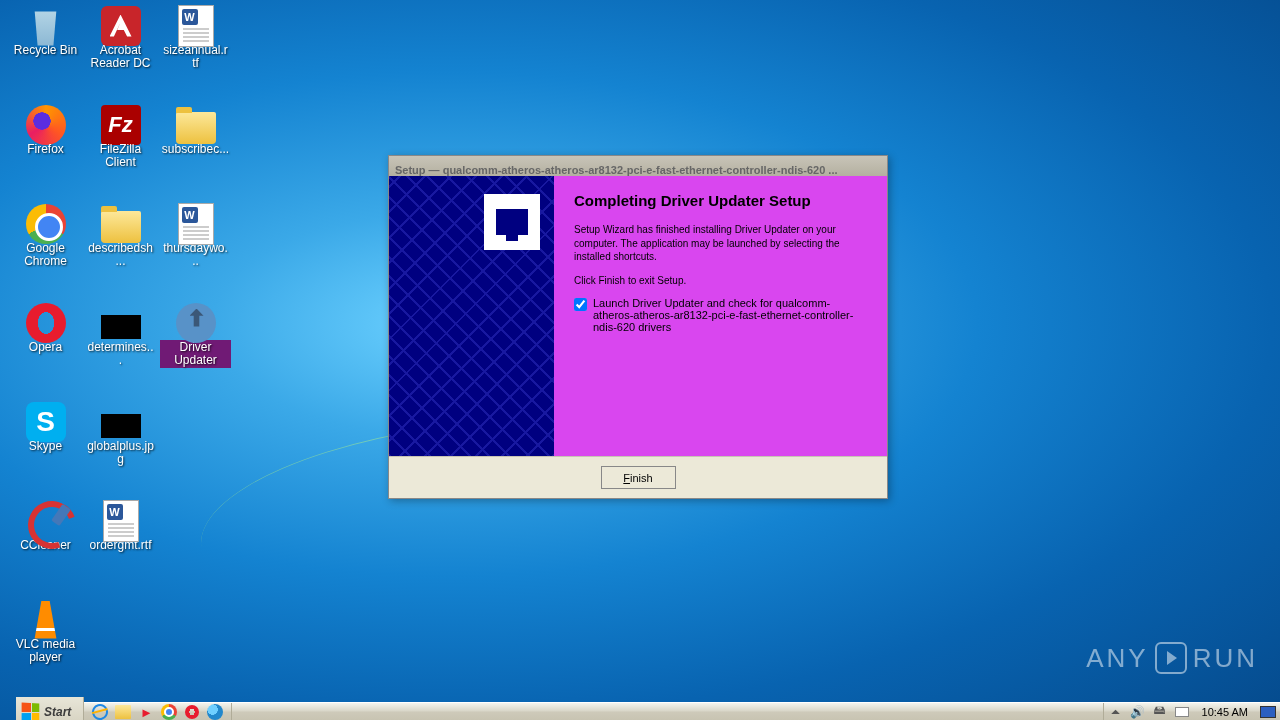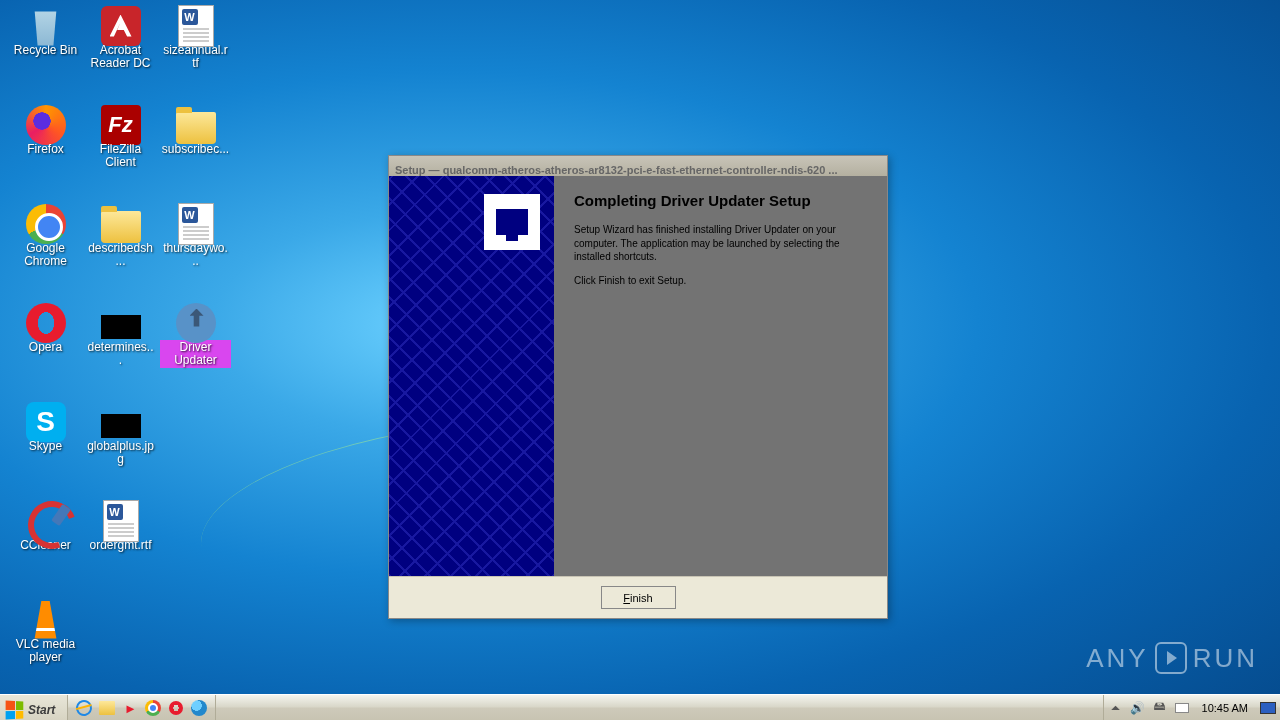--- a/index.html
+++ b/index.html
@@ -3,21 +3,21 @@
 <meta charset="utf-8">
 <style>
 *{margin:0;padding:0;box-sizing:border-box;font-family:"Segoe UI",Tahoma,sans-serif}
 body{width:1280px;height:720px;overflow:hidden;position:relative;background:radial-gradient(ellipse at 35% 45%,#6cd1ff 0%,#3ba9e8 20%,#1483d1 45%,#0863b0 70%,#054a8c 100%)}
 .wisp{position:absolute;bottom:100px;left:200px;width:600px;height:200px;border:1px solid rgba(196,255,120,0.4);border-radius:50%;transform:rotate(-5deg);border-width:1px 0 0 0}
 .desktop{position:absolute;top:0;left:0;width:100%;height:690px;padding:8px}
 .icon-grid{display:grid;grid-template-columns:repeat(3,75px);grid-auto-rows:75px;gap:24px 0}
 .d-icon{display:flex;flex-direction:column;align-items:center;cursor:pointer;padding:2px}
 .d-icon .ic{width:40px;height:31px;display:flex;align-items:center;justify-content:center}
 .d-icon .lbl{color:#fff;font-size:12px;text-align:center;text-shadow:1px 1px 2px rgba(0,0,0,0.8);line-height:1.1;margin-top:2px;max-width:72px;word-wrap:break-word;padding:1px 2px}
-.d-icon.sel .lbl{background:#d946ef;color:#fff}
+.d-icon.sel .lbl{background:#701a75;color:#fff}
 .bin{width:36px;height:40px;background:linear-gradient(#b8d8e8,#8cb8d4);clip-path:polygon(20% 15%,80% 15%,72% 100%,28% 100%);position:relative}
 .bin::before{content:'';position:absolute;top:-3px;left:2px;right:2px;height:6px;background:#9cc4d8;border-radius:50%}
 .adobe{width:40px;height:40px;background:#c8252a;border-radius:6px;display:flex;align-items:center;justify-content:center}
 .adobe::after{content:'';width:22px;height:22px;background:#fff;clip-path:polygon(50% 0,100% 100%,80% 100%,65% 70%,35% 70%,50% 35%,20% 100%,0 100%)}
 .word{width:36px;height:42px;background:#fff;border:1px solid #aaa;position:relative}
 .word::before{content:'W';position:absolute;top:3px;left:3px;width:16px;height:16px;background:#2b579a;color:#fff;font-weight:bold;font-size:11px;display:flex;align-items:center;justify-content:center;border-radius:2px}
 .word::after{content:'';position:absolute;top:22px;left:4px;right:4px;height:2px;background:#ccc;box-shadow:0 4px 0 #ccc,0 8px 0 #ccc,0 12px 0 #ccc}
 .firefox{width:40px;height:40px;background:radial-gradient(circle at 40% 40%,#5b2de0 25%,transparent 26%),conic-gradient(#ff9500,#ff5722,#e91e63,#ff9500);border-radius:50%}
 .filez{width:40px;height:40px;background:#a00;display:flex;align-items:center;justify-content:center;color:#fff;font-weight:bold;font-size:22px;font-style:italic;border-radius:4px}
 .folder{width:40px;height:32px;background:linear-gradient(#fde89a,#edc13f);border-radius:2px 2px 4px 4px;position:relative;margin-top:6px}
@@ -28,34 +28,34 @@
 .black{width:42px;height:24px;background:#000;margin-top:8px}
 .driverup{width:40px;height:40px;background:#5892c8;border-radius:50%;position:relative}
 .driverup::after{content:'';position:absolute;top:6px;left:14px;width:14px;height:18px;background:#3b5878;clip-path:polygon(50% 0,100% 40%,70% 40%,70% 100%,30% 100%,30% 40%,0 40%)}
 .skype{width:40px;height:40px;background:#00aff0;border-radius:8px;color:#fff;font-weight:bold;font-size:28px;display:flex;align-items:center;justify-content:center}
 .cclean{width:36px;height:40px;position:relative}
 .cclean::before{content:'';position:absolute;width:36px;height:36px;border:6px solid #d73333;border-right-color:transparent;border-radius:50%;transform:rotate(25deg)}
 .cclean::after{content:'';position:absolute;top:4px;right:-2px;width:10px;height:20px;background:#4478b8;border-radius:2px;transform:rotate(35deg)}
 .vlc{width:34px;height:38px;background:linear-gradient(#ff8c00 70%,#fff 70% 78%,#ff8c00 78%);clip-path:polygon(38% 0,62% 0,82% 100%,18% 100%)}
 .window{position:absolute;left:388px;top:155px;width:500px;background:#ece9d8;border:1px solid #888;box-shadow:2px 2px 8px rgba(0,0,0,0.3)}
 .titlebar{height:20px;background:linear-gradient(#c8c4b8,#b4b0a0);display:flex;align-items:flex-end;padding:0 6px;font-size:11px;color:#666;font-weight:bold}
-.wiz-body{display:flex;height:400px;background:#737373}
+.wiz-body{display:flex;height:280px;background:#d946ef}
 .wiz-side{width:165px;background:#000080;background-image:repeating-linear-gradient(45deg,#1818a0 0 2px,transparent 2px 14px),repeating-linear-gradient(-45deg,#1818a0 0 2px,transparent 2px 18px);position:relative}
 .wiz-ico{position:absolute;top:18px;right:14px;width:56px;height:56px;background:#fff;display:flex;align-items:center;justify-content:center}
 .monitor{width:32px;height:26px;background:#000080;position:relative}
 .monitor::after{content:'';position:absolute;bottom:-6px;left:10px;width:12px;height:6px;background:#000080}
 .wiz-main{flex:1;padding:16px 20px}
 .wiz-h{font-size:15px;font-weight:bold;margin-bottom:14px}
 .wiz-p{font-size:10px;line-height:1.35;margin-bottom:10px}
 .wiz-chk{display:flex;align-items:flex-start;gap:6px;font-size:11px;margin-top:8px}
 .wiz-chk input{margin-top:1px}
 .wiz-foot{height:42px;background:#ece9d8;border-top:1px solid #c8c4b4;display:flex;justify-content:center;align-items:center;padding:0 14px}
 .btn{width:75px;height:23px;background:#ece9d8;border:1px solid #888;font-size:11px;cursor:pointer}
 .btn u{text-decoration:underline}
-.taskbar{position:absolute;bottom:0;left:0;right:0;height:26px;background:linear-gradient(#f4f4ee,#d8d6c8 48%,#cecaba 52%,#c8c4b2);border-top:1px solid #fff;display:flex;align-items:flex-start}
+.taskbar{position:absolute;bottom:0;left:16px;right:0;height:18px;background:linear-gradient(#f4f4ee,#d8d6c8 48%,#cecaba 52%,#c8c4b2);border-top:1px solid #fff;display:flex;align-items:center}
 .start{height:30px;padding:0 12px 0 6px;display:flex;align-items:center;gap:4px;background:linear-gradient(#e8e6d8,#d4d0be);border-right:1px solid #b0ac98;cursor:pointer}
 .winlogo{width:18px;height:18px;display:grid;grid-template-columns:1fr 1fr;grid-template-rows:1fr 1fr;gap:1px;transform:perspective(30px) rotateY(12deg)}
 .winlogo span:nth-child(1){background:#f65314}.winlogo span:nth-child(2){background:#7cbb00}.winlogo span:nth-child(3){background:#00a1f1}.winlogo span:nth-child(4){background:#ffbb00}
 .start-txt{font-weight:bold;font-size:12px;color:#3c3c3c;font-style:italic}
 .ql{display:flex;align-items:center;gap:3px;padding:0 6px;height:100%;border-right:1px solid #b0ac98}
 .ql-i{width:20px;height:20px;display:flex;align-items:center;justify-content:center;cursor:pointer}
 .ie{width:16px;height:16px;border:2px solid #1e88e5;border-radius:50%;position:relative;transform:rotate(-15deg)}
 .ie::after{content:'';position:absolute;top:4px;left:-2px;right:-2px;height:2px;background:#ffb300}
 .expl{width:16px;height:14px;background:linear-gradient(#fde89a,#edc13f);border-radius:1px}
 .cm{color:#e81c2e;font-weight:bold;font-size:14px}
@@ -198,20 +198,24 @@
   <div class="wiz-body">
     <div class="wiz-side">
       <div class="wiz-ico">
           <div class="monitor"></div>
         </div>
     </div>
     <div class="wiz-main">
       <div class="wiz-h">Completing Driver Updater Setup</div>
       <div class="wiz-p">Setup Wizard has finished installing Driver Updater on your computer. The application may be launched by selecting the installed shortcuts.</div>
       <div class="wiz-p">Click Finish to exit Setup.</div>
+      <label class="wiz-chk">
+        <input type="checkbox" checked="" style="">
+        <span>Launch Driver Updater and check for qualcomm-atheros-atheros-ar8132-pci-e-fast-ethernet-controller-ndis-620 drivers</span>
+      </label>
     </div>
   </div>
   <div class="wiz-foot">
     <button class="btn"><u>F</u>inish</button>
   </div>
 </div>
 
 <div class="taskbar">
   <div class="start">
     <div class="winlogo">

